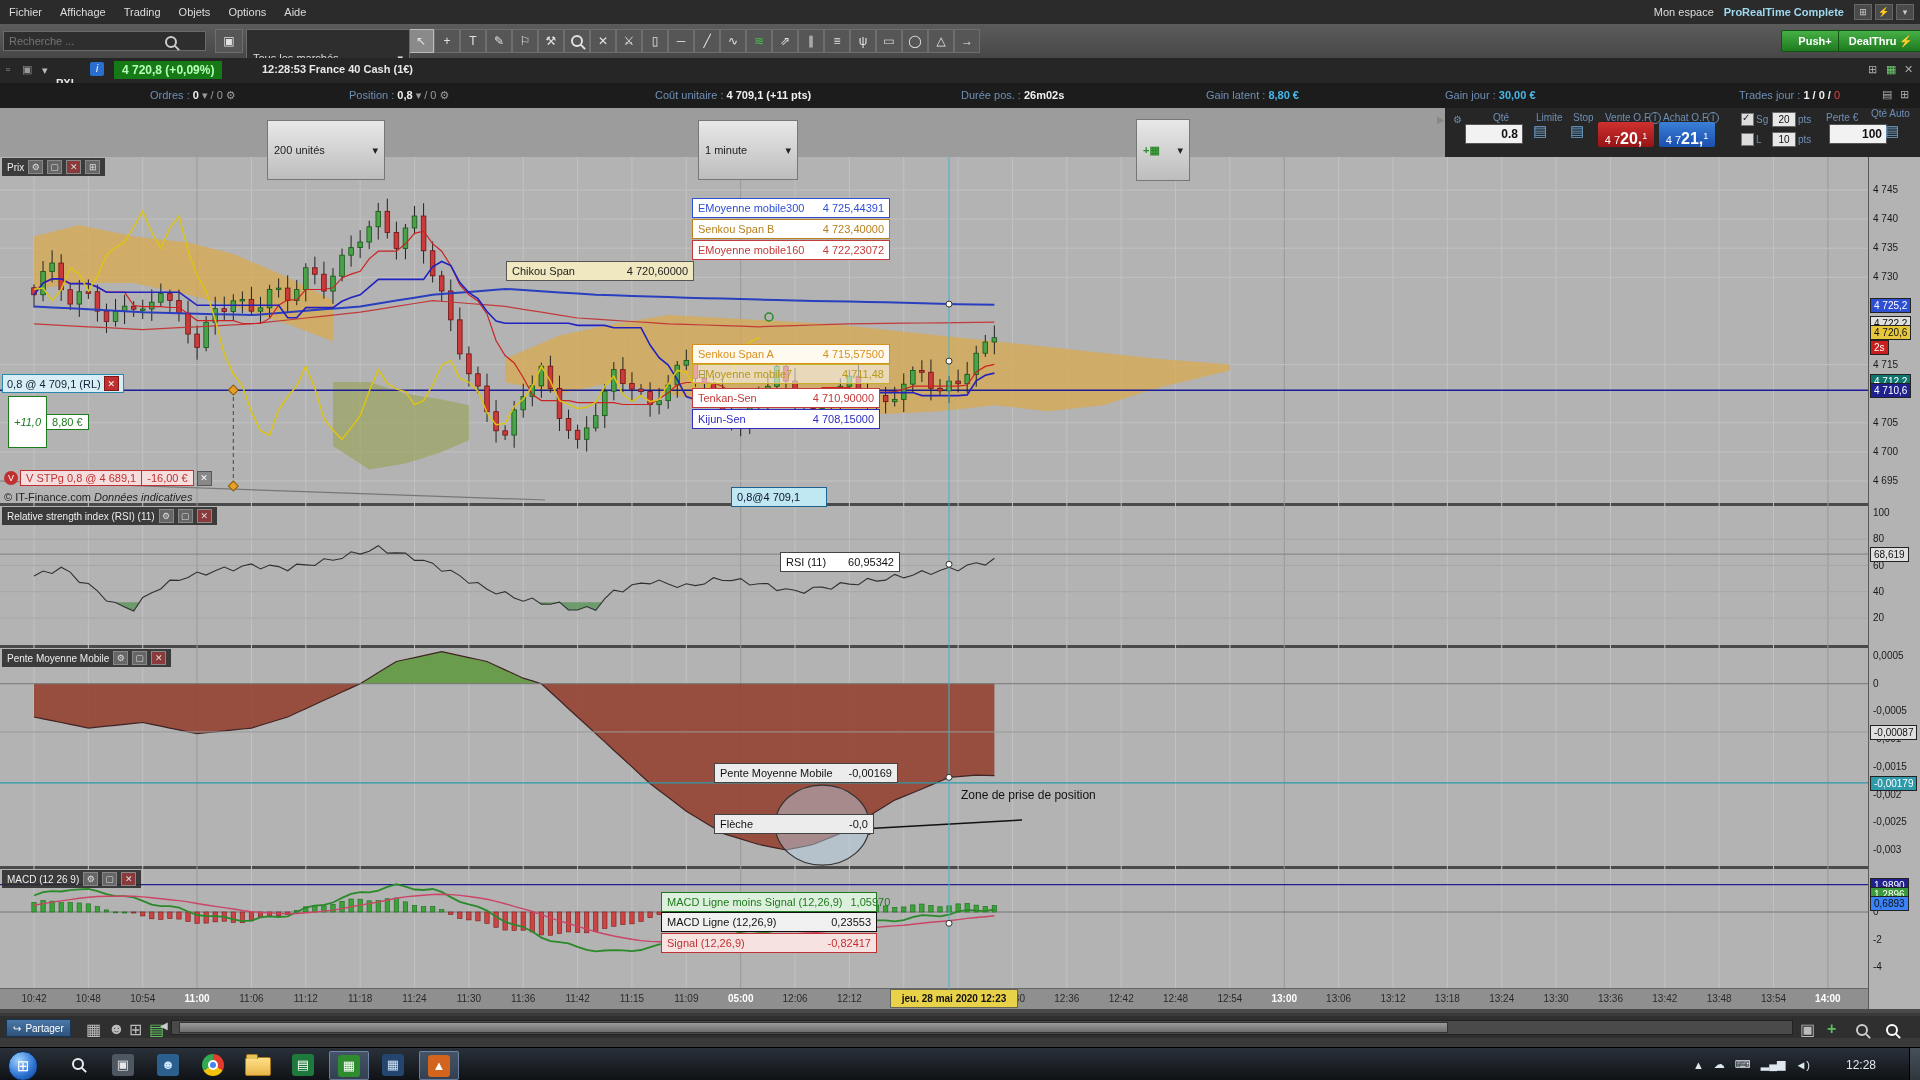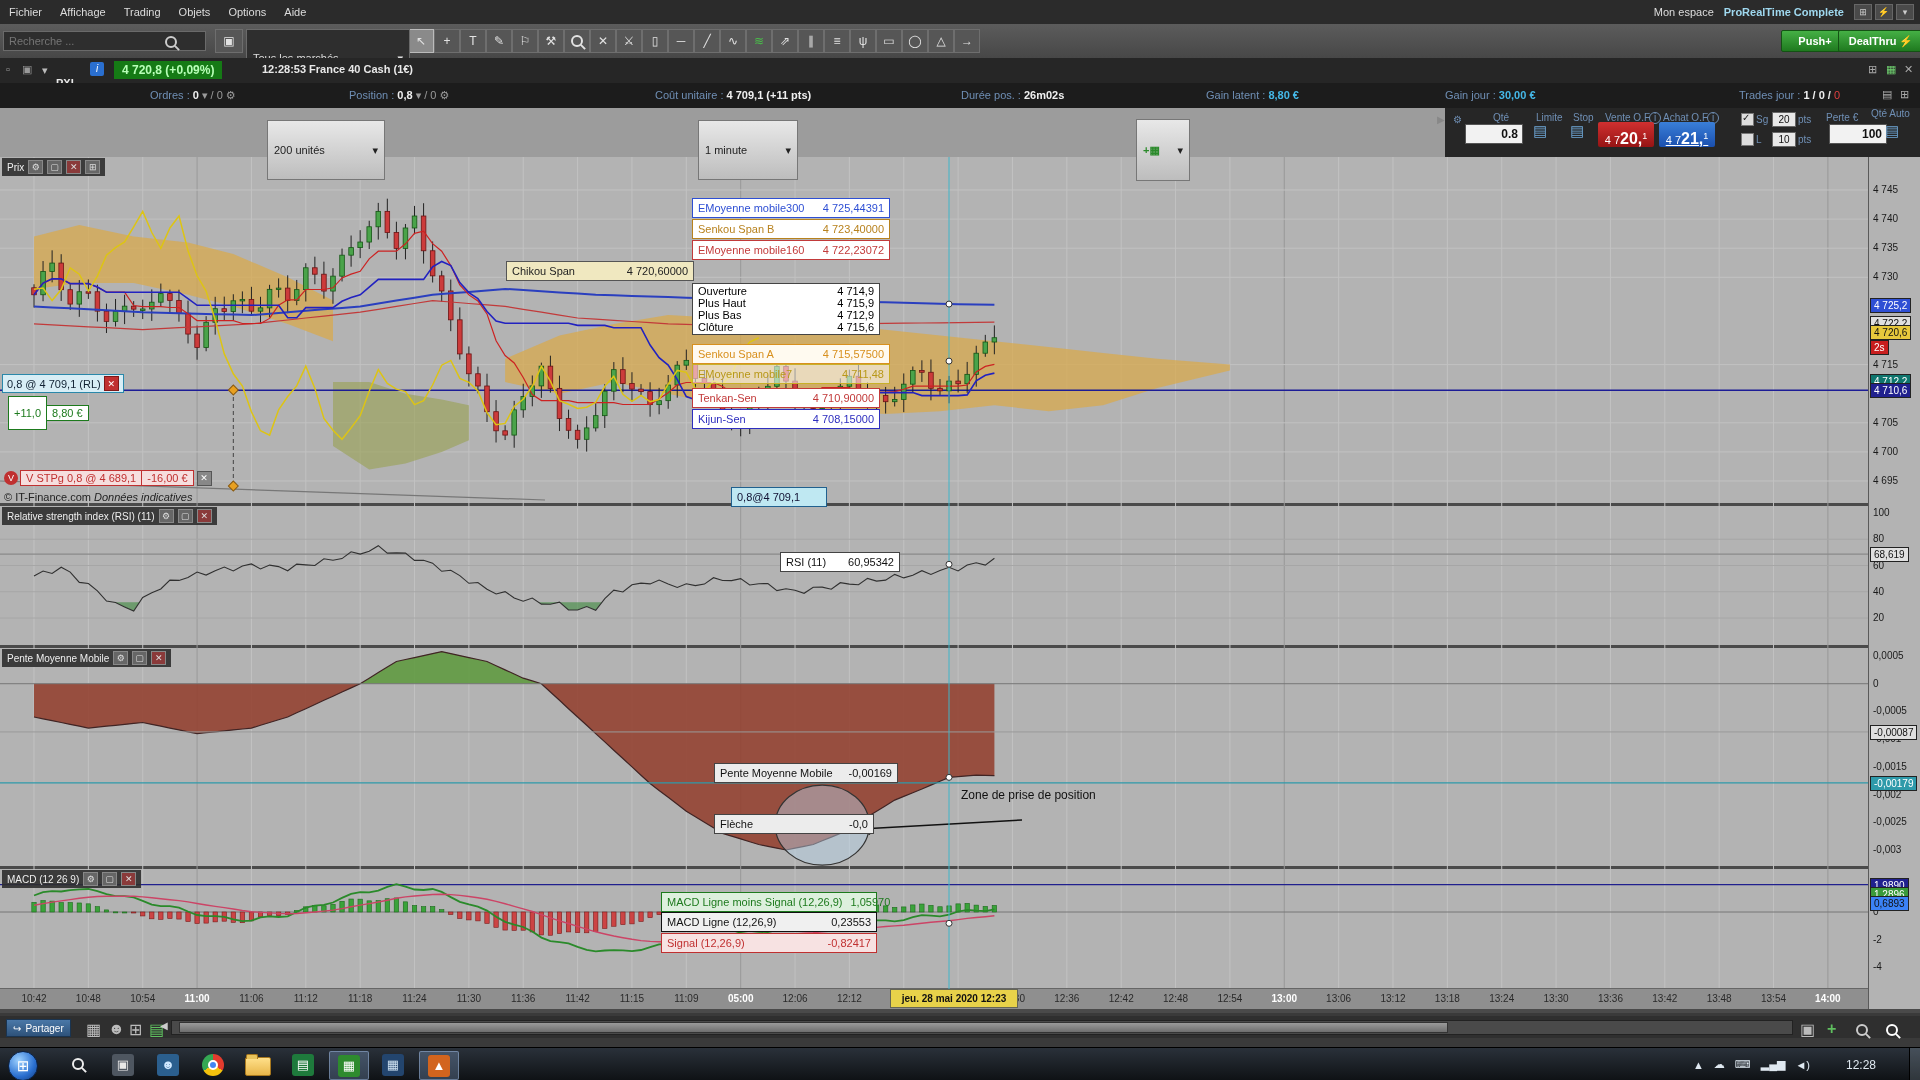--- a/index.html
+++ b/index.html
@@ -229,21 +229,21 @@
     <span class="oplabel" style="left:91px;top:4px;">Limite</span>
     <span class="abs" style="left:125px;top:14px;color:#6fa8d8;font-size:15px;">▤</span>
     <span class="oplabel" style="left:128px;top:4px;">Stop</span>
     <span class="oplabel" style="left:160px;top:4px;">Vente O.F</span>
     <span class="oplabel" style="left:204px;top:4px;border:1px solid #6f8fb5;border-radius:50%;width:10px;height:10px;text-align:center;line-height:10px;">i</span>
     <span class="oplabel" style="left:218px;top:4px;">Achat O.F</span>
     <span class="oplabel" style="left:262px;top:4px;border:1px solid #6f8fb5;border-radius:50%;width:10px;height:10px;text-align:center;line-height:10px;">i</span>
     <div class="bigbtn" style="left:153px;top:14px;background:linear-gradient(#d03030,#961414);">
       <span><span>4 7</span><span class="big">20,</span><span class="sup">1</span></span>
       </div>
-    <div class="bigbtn" style="left:214px;top:14px;background:linear-gradient(#3a7fd8,#1a4fae);text-decoration:underline;">
+    <div class="bigbtn" style="left:214px;top:14px;background:linear-gradient(#3a7fd8,#1a4fae);">
       <span><span>4 7</span><span class="big">21,</span><span class="sup">1</span></span>
       </div>
     <span class="cbx on" style="left:296px;top:5px;"></span>
     <span class="oplabel" style="left:311px;top:6px;">Sg</span>
     <span class="ptsbox" style="left:327px;top:4px;">20</span>
     <span class="oplabel" style="left:353px;top:6px;">pts</span>
     <span class="cbx" style="left:296px;top:25px;"></span>
     <span class="oplabel" style="left:311px;top:26px;">L</span>
     <span class="ptsbox" style="left:327px;top:24px;">10</span>
     <span class="oplabel" style="left:353px;top:26px;">pts</span>
@@ -698,38 +698,20 @@
       <span>4 723,40000</span>
     </div>
   <div class="tt" style="left:692px;top:240px;width:186px;border-color:#c23a3a;color:#c23a3a;">
     <span>EMoyenne mobile160</span>
       <span>4 722,23072</span>
     </div>
   <div class="tt" style="left:506px;top:261px;width:176px;background:#f0e8c0;border-color:#555;color:#222;">
     <span>Chikou Span</span>
       <span>4 720,60000</span>
     </div>
-  <div class="abs" style="left:692px;top:283px;width:176px;background:#fff;border:1px solid #444;font-size:11px;z-index:10;padding:1px 5px;">
-    <div style="display:flex;justify-content:space-between;">
-        <span>Ouverture</span>
-        <span>4 714,9</span>
-      </div>
-    <div style="display:flex;justify-content:space-between;">
-        <span>Plus Haut</span>
-        <span>4 715,9</span>
-      </div>
-    <div style="display:flex;justify-content:space-between;">
-        <span>Plus Bas</span>
-        <span>4 712,9</span>
-      </div>
-    <div style="display:flex;justify-content:space-between;">
-        <span>Clôture</span>
-        <span>4 715,6</span>
-      </div>
-  </div>
   <div class="tt" style="left:692px;top:344px;width:186px;border-color:#d8901e;color:#d8901e;background:#fffaf0;">
     <span>Senkou Span A</span>
       <span>4 715,57500</span>
     </div>
   <div class="tt" style="left:692px;top:364px;width:186px;border-color:#c8b028;color:#b89818;background:rgba(255,255,255,.55);">
     <span>EMoyenne mobile7</span>
       <span>4 711,48</span>
     </div>
   <div class="tt" style="left:692px;top:388px;width:176px;border-color:#c23a3a;color:#c23a3a;">
     <span>Tenkan-Sen</span>
@@ -741,21 +723,21 @@
     </div>
   <div class="tt" style="left:731px;top:487px;width:84px;background:#bfe8f2;border-color:#20608e;color:#113;">
     <span>0,8@4 709,1</span>
     </div>
 
   <div class="badge" style="left:2px;top:374px;background:#d8eef6;border:1px solid #2a88aa;color:#123;padding:1px 4px;">
     <span>0,8 @ 4 709,1 (RL)</span>
       <span class="xbtn">✕</span>
     </div>
   <div class="badge" style="left:8px;top:396px;">
-    <span style="background:#fff;border:1px solid #1d7a1d;color:#1d7a1d;padding:10px 5px;">+11,0</span>
+    <span style="background:#fff;border:1px solid #1d7a1d;color:#1d7a1d;padding:19px 5px;font-style:italic;">+11,0</span>
     <span style="background:#fff;border:1px solid #1d7a1d;border-left:none;color:#1d7a1d;padding:1px 5px;">8,80 €</span>
     </div>
   <div class="badge" style="left:4px;top:470px;">
     <span style="width:14px;height:14px;border-radius:50%;background:#c03030;color:#fff;font-size:9px;display:inline-flex;align-items:center;justify-content:center;">V</span>
     <span style="background:#f6dede;border:1px solid #c03030;color:#c03030;padding:1px 5px;margin-left:2px;">V STPg  0,8 @ 4 689,1</span>
     <span style="background:#f6dede;border:1px solid #c03030;border-left:none;color:#c03030;padding:1px 5px;">-16,00 €</span>
     <span class="xbtn" style="background:#888;border-color:#555;">✕</span>
     </div>
   <div class="abs" style="left:4px;top:491px;font-size:11px;color:#222;z-index:11;">
     <span>© IT-Finance.com</span> <i>Données indicatives</i></div>

